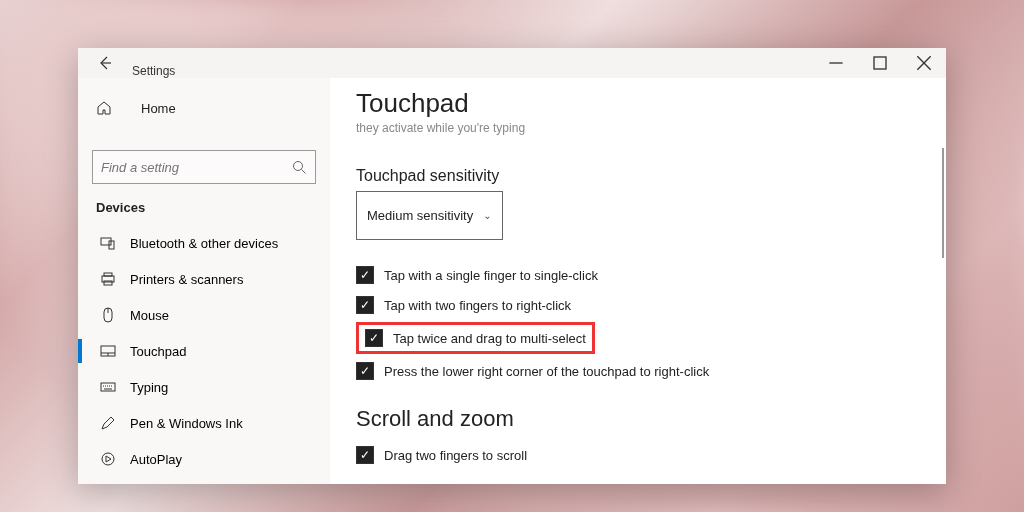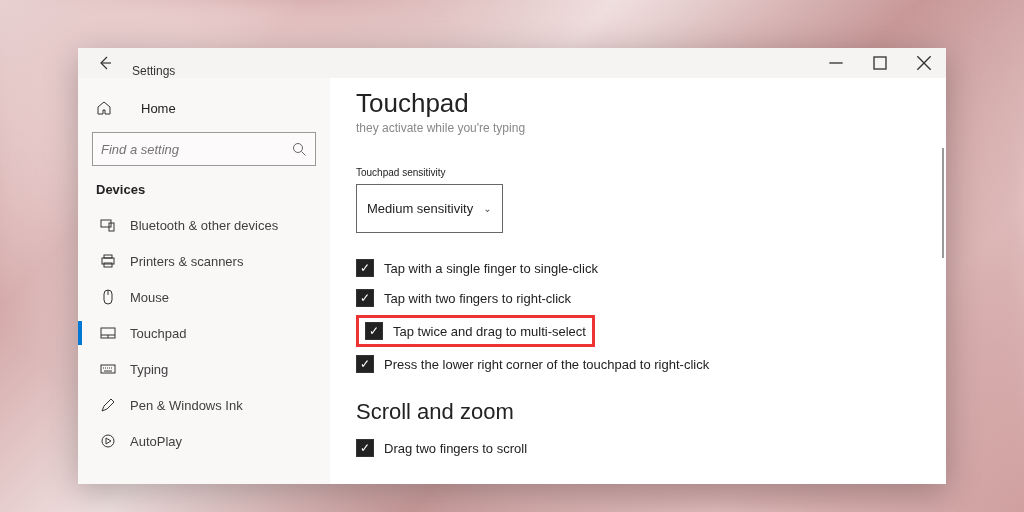--- a/index.html
+++ b/index.html
@@ -7,30 +7,30 @@
 .bg-blur{position:absolute;inset:0;background:radial-gradient(circle at 20% 30%,#f5e0e0 0%,transparent 30%),radial-gradient(circle at 80% 70%,#d0a0a0 0%,transparent 40%),radial-gradient(circle at 50% 50%,#e8c8c8 0%,transparent 50%);filter:blur(8px)}
 .window{position:absolute;left:78px;top:48px;right:78px;bottom:28px;background:#fff;box-shadow:0 8px 32px rgba(0,0,0,.25);display:flex;flex-direction:column}
 .titlebar{height:30px;display:flex;align-items:flex-end;padding-left:12px;background:rgba(230,220,220,.35)}
 .back-btn{width:30px;height:30px;display:flex;align-items:center;justify-content:center;cursor:pointer}
 .title{font-size:12px;color:#333;margin-left:12px}
 .win-controls{margin-left:auto;display:flex}
 .win-btn{width:44px;height:30px;display:flex;align-items:center;justify-content:center;cursor:pointer}
 .body{flex:1;display:flex;overflow:hidden}
 .sidebar{width:252px;background:rgba(230,220,220,.22);padding:16px 14px;overflow:hidden}
 .home-row{display:flex;align-items:center;gap:29px;padding:6px 4px;cursor:pointer;color:#222;font-size:13px}
-.search-box{margin-top:10px;height:30px;border:1px solid #999;background:rgba(255,255,255,.35);display:flex;align-items:center;padding:16px 8px}
+.search-box{margin-top:28px;height:30px;border:1px solid #999;background:rgba(255,255,255,.35);display:flex;align-items:center;padding:16px 8px}
 .search-box input{flex:1;border:0;background:transparent;font-size:13px;color:#555;outline:none;font-style:italic}
 .section-title{font-weight:600;font-size:13px;margin:16px 4px 10px;color:#222}
-.nav-item{display:flex;align-items:center;gap:14px;padding:10px 4px 10px 8px;cursor:pointer;font-size:13px;color:#404040;position:relative}
+.nav-item{display:flex;align-items:center;gap:14px;padding:10px 4px 10px 8px;cursor:pointer;font-size:13px;color:#000000;position:relative}
 .nav-item.active::before{content:"";position:absolute;left:-14px;top:6px;bottom:6px;width:4px;background:#0078d4}
 .icon{width:16px;height:16px;display:inline-flex;align-items:center;justify-content:center;color:#333}
 .content{flex:1;padding:10px 26px 0;overflow:hidden;color:#222;position:relative}
 .page-title{font-size:26px;font-weight:400;margin-bottom:2px}
 .trunc{color:#888;font-size:12px;margin-bottom:32px}
-.field-label{font-size:10px;margin-bottom:6px;color:#222}
+.field-label{font-size:16px;margin-bottom:6px;color:#222}
 .dropdown{display:inline-flex;align-items:center;border:1px solid #666;padding:16px 10px;font-size:13px;cursor:pointer;gap:10px;margin-bottom:20px}
 .chev{font-size:10px;color:#555}
 .check-row{display:flex;align-items:center;gap:10px;padding:6px 0;font-size:13px}
 .checkbox{width:18px;height:18px;border:1px solid #333;background:#222;display:flex;align-items:center;justify-content:center;cursor:pointer}
 .checkmark{color:#fff;font-size:12px;line-height:1}
 .highlight{border:3px solid #e33;padding:2px 6px;margin:2px 0;display:inline-flex}
 .subhead{font-size:22px;font-weight:400;margin:20px 0 8px}
 .scrollind{position:absolute;right:2px;top:70px;width:2px;height:110px;background:#999}
 svg{width:16px;height:16px}
 </style>

